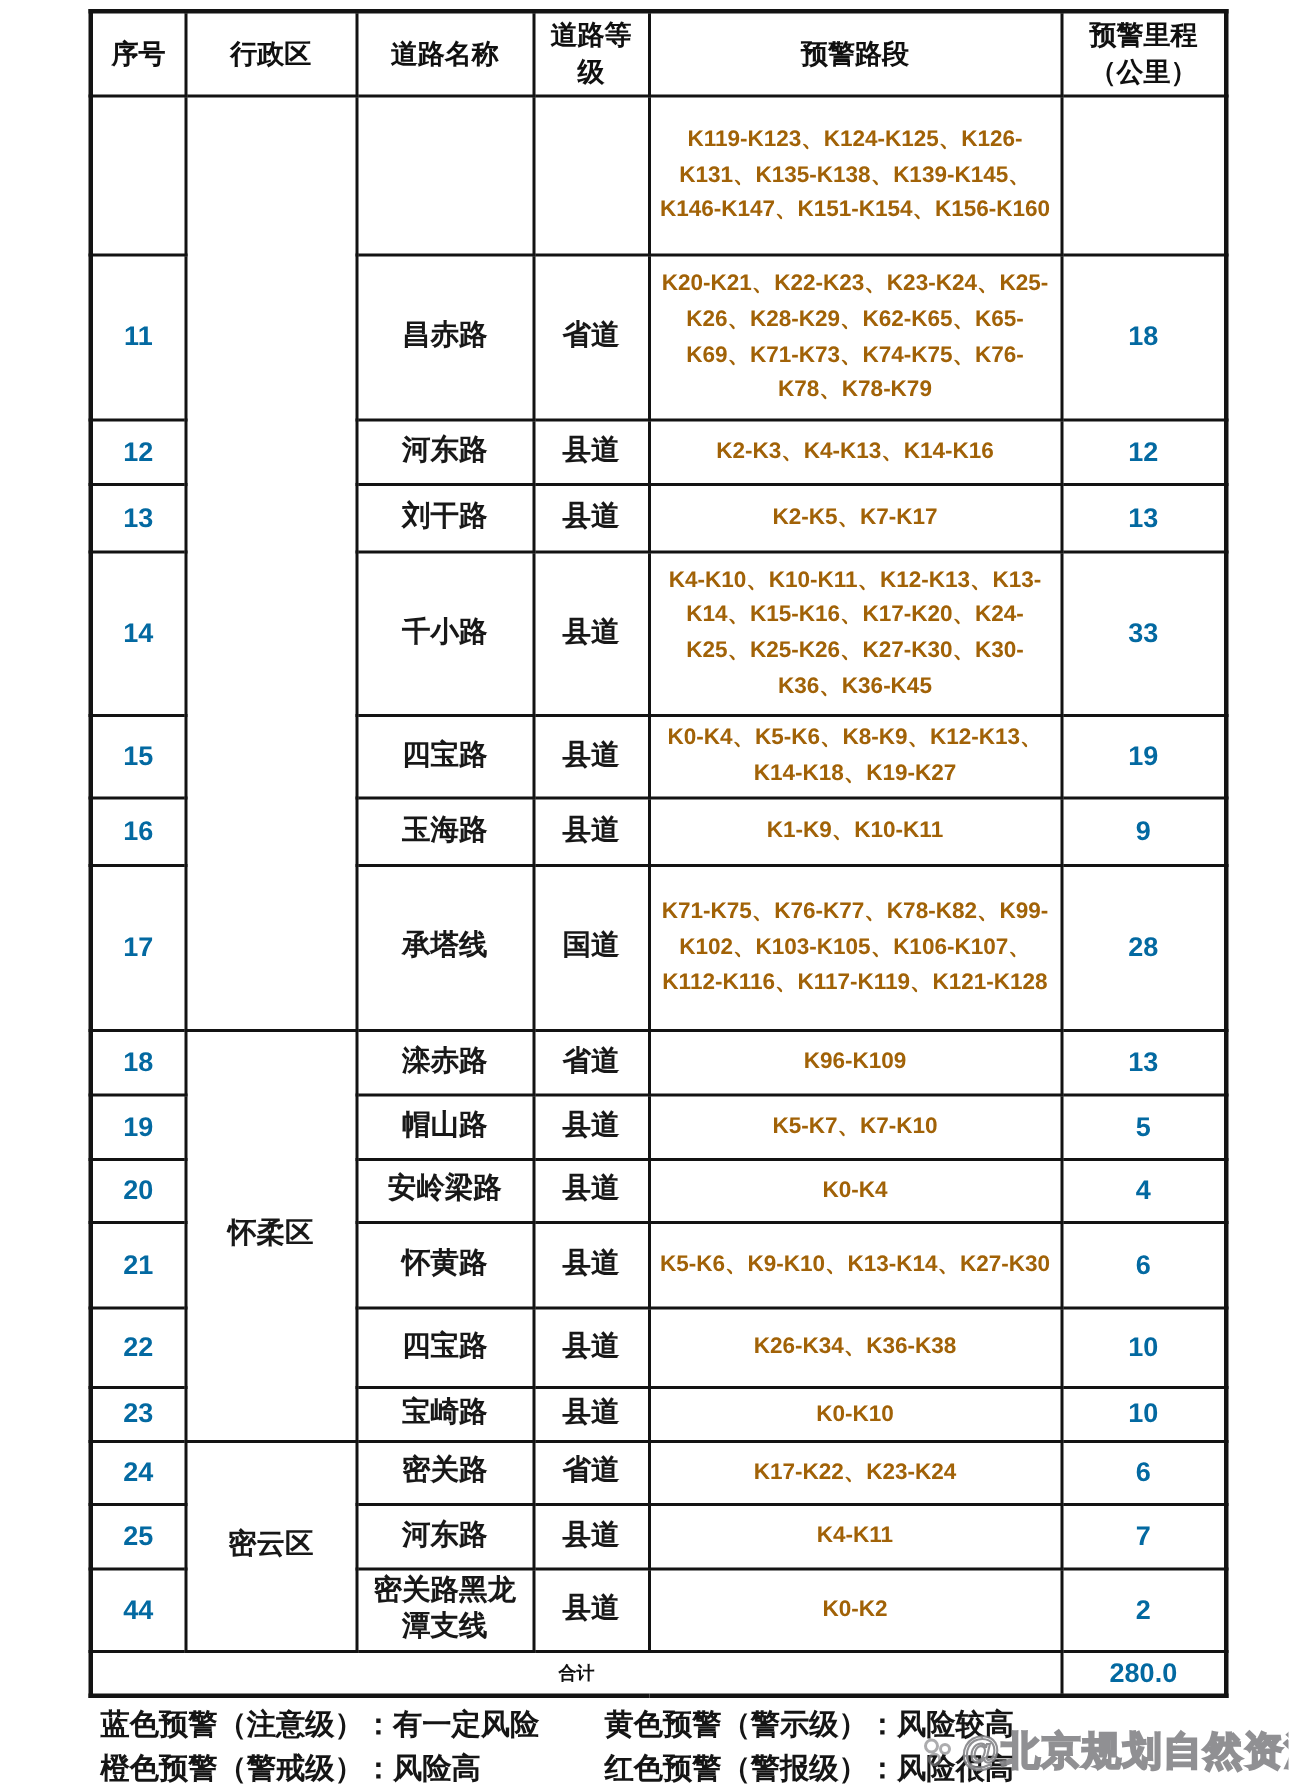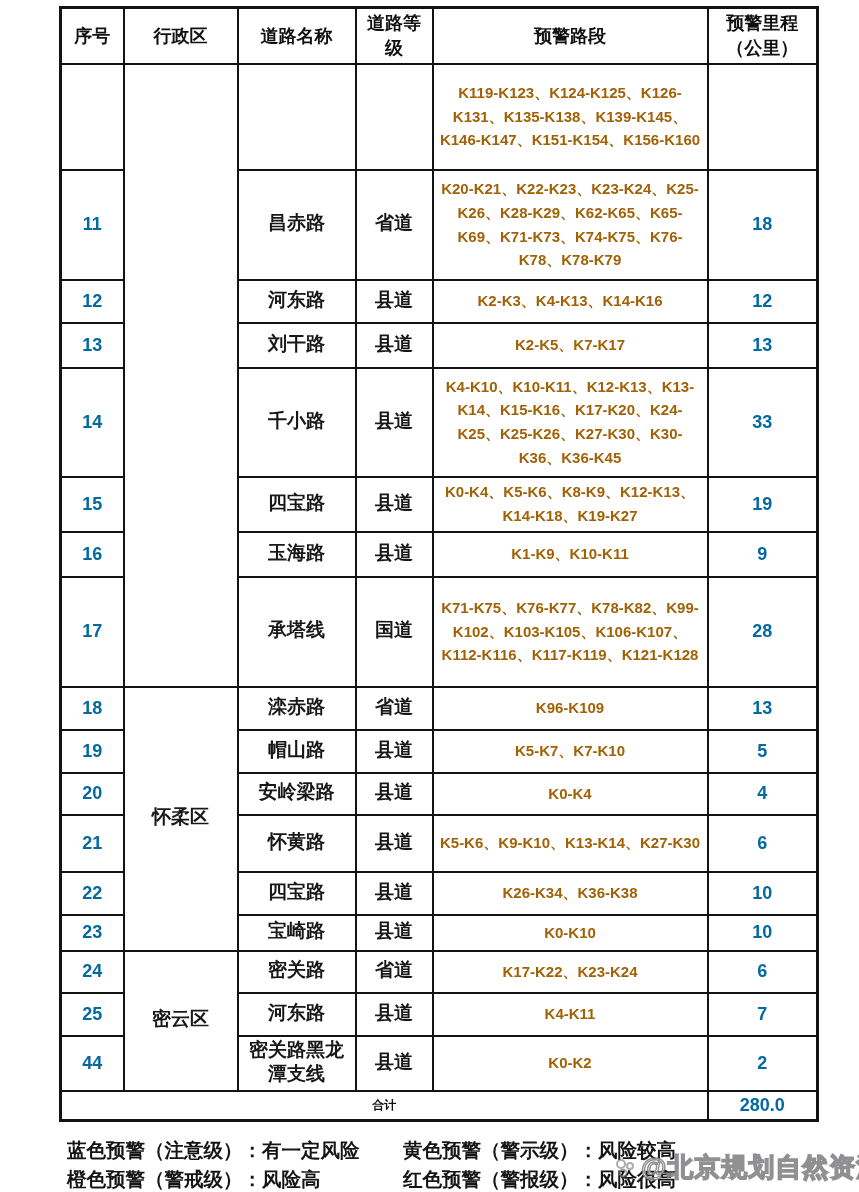--- a/index.html
+++ b/index.html
@@ -36,21 +36,20 @@
   .c-no, .c-km {
     color: #0369a1;
     font-size: 18px;
     font-weight: 700;
   }
   .c-district, .c-road, .c-grade {
     font-size: 19px;
     font-weight: 600;
     color: #181818;
     line-height: 1.3;
-    font-family: Liberation Mono, monospace;
   }
   .c-sections {
     font-size: 15px;
     font-weight: 600;
     color: #a16207;
     line-height: 1.58;
     padding: 2px 6px;
   }
   .total-label {
     font-size: 12px;
@@ -187,21 +186,21 @@
       <td class="c-sections">K0-K4</td>
       <td class="c-km">4</td>
     </tr>
     <tr style="height:57px">
       <td class="c-no">21</td>
       <td class="c-road">怀黄路</td>
       <td class="c-grade">县道</td>
       <td class="c-sections">K5-K6、K9-K10、K13-K14、K27-K30</td>
       <td class="c-km">6</td>
     </tr>
-    <tr style="height:43px">
+    <tr style="height:53px">
       <td class="c-no">22</td>
       <td class="c-road">四宝路</td>
       <td class="c-grade">县道</td>
       <td class="c-sections">K26-K34、K36-K38</td>
       <td class="c-km">10</td>
     </tr>
     <tr style="height:36px">
       <td class="c-no">23</td>
       <td class="c-road">宝崎路</td>
       <td class="c-grade">县道</td>

